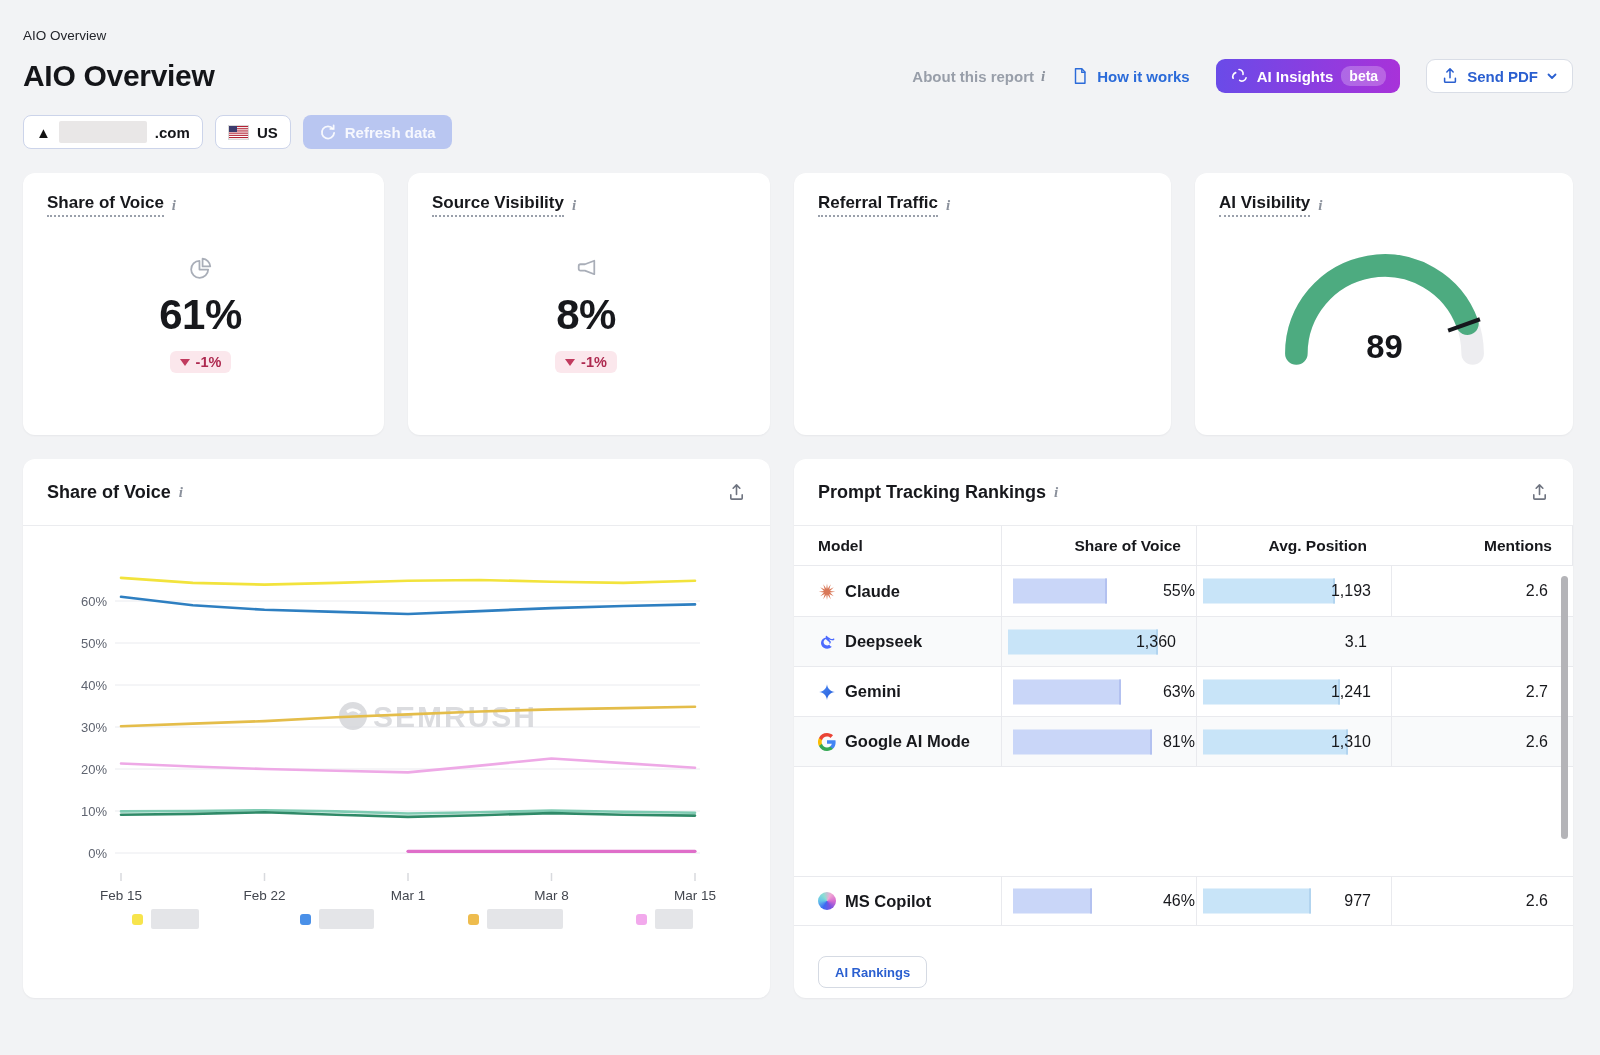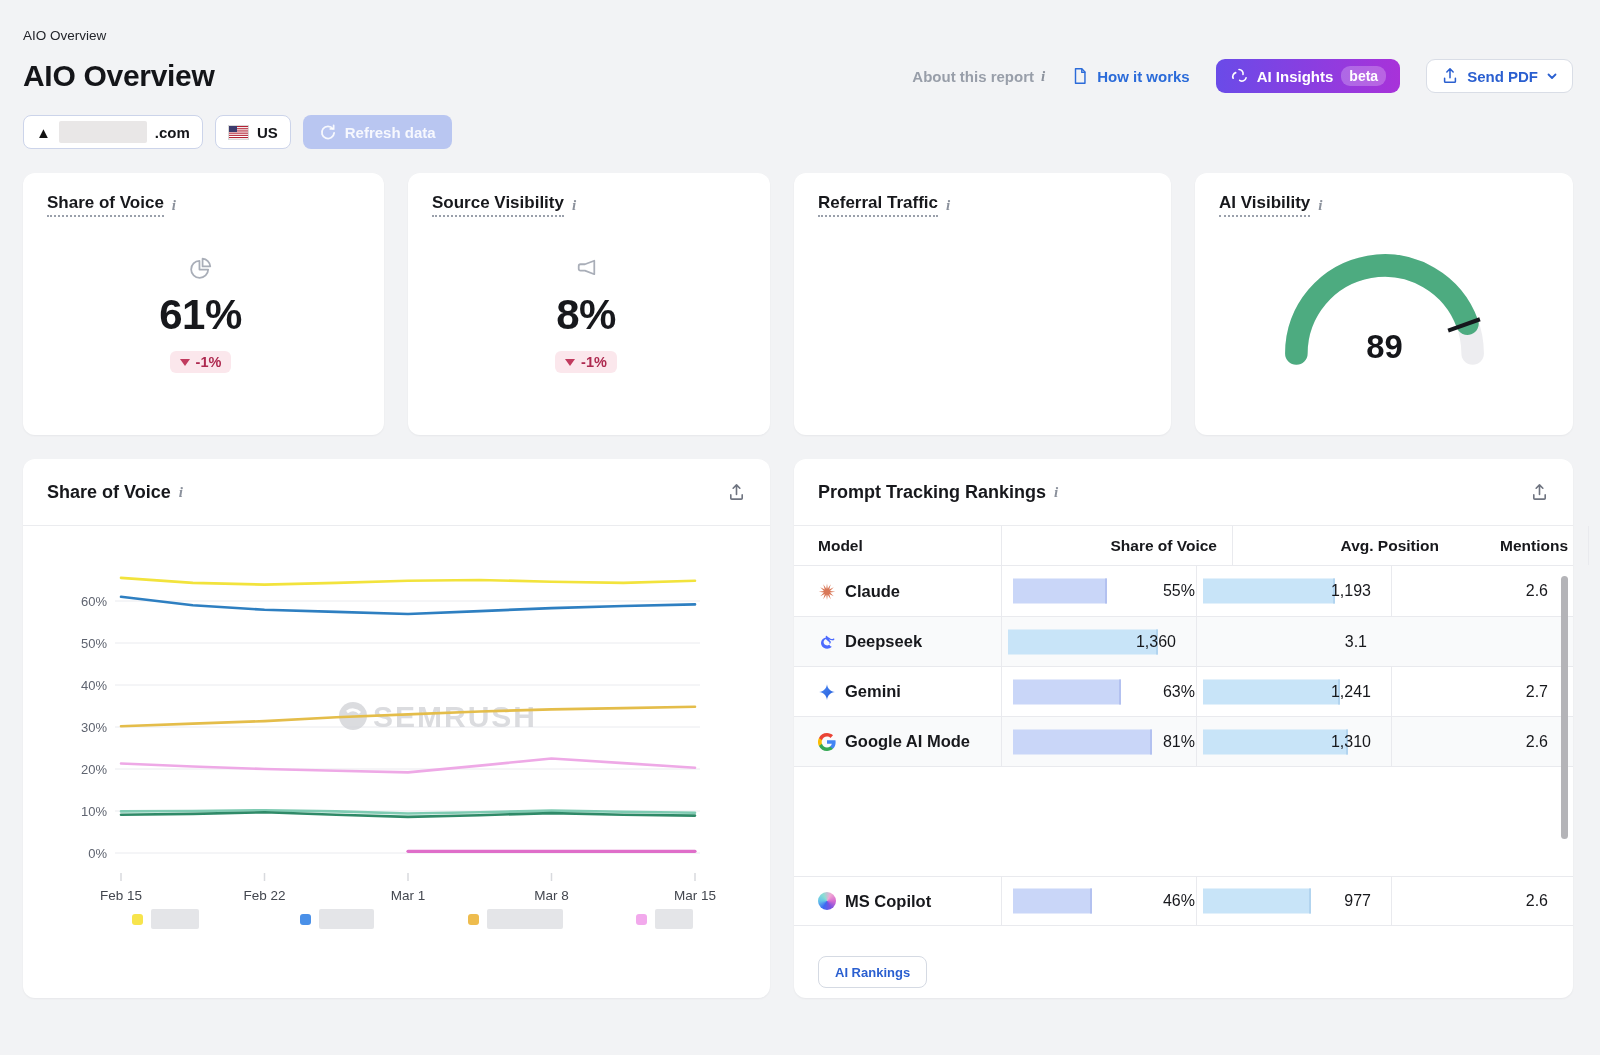--- a/index.html
+++ b/index.html
@@ -60,21 +60,21 @@
 
   
   .chart-body { position:relative; height:471px; }
   .legend-row { position:absolute; top:383px; left:0; width:747px; height:22px; }
   .legend-item { position:absolute; display:flex; align-items:center; gap:8px; cursor:pointer; }
   .legend-marker { width:11px; height:11px; border-radius:3px; }
   .legend-label { height:20px; background:#e4e5e8; border-radius:2px; }
 
   
   .t-head, .t-row { display:grid; grid-template-columns:208px 195px 195px 1fr; align-items:center; }
-  .t-head { height:40px; border-bottom:1px solid #e9eaee;gap:36px; }
+  .t-head { height:40px; border-bottom:1px solid #e9eaee; }
   .t-head .hc { font-size:15.5px; font-weight:700; height:100%; display:flex; align-items:center; }
   .hc-model { padding-left:24px; border-right:1px solid #e9eaee; }
   .hc-r { justify-content:flex-end; border-right:1px solid #e9eaee; }
   .hc-sov { padding-right:15px; }
   .hc-men { padding-right:20px; }
   .hc-avg { padding-right:25px; border-right:none; }
   .t-row { height:50px; }
   .t-row.alt { background:#f9fafb; }
   .t-row + .t-row { border-top:1px solid #e9eaee; }
   .t-row .c { position:relative; height:100%; display:flex; align-items:center; }

